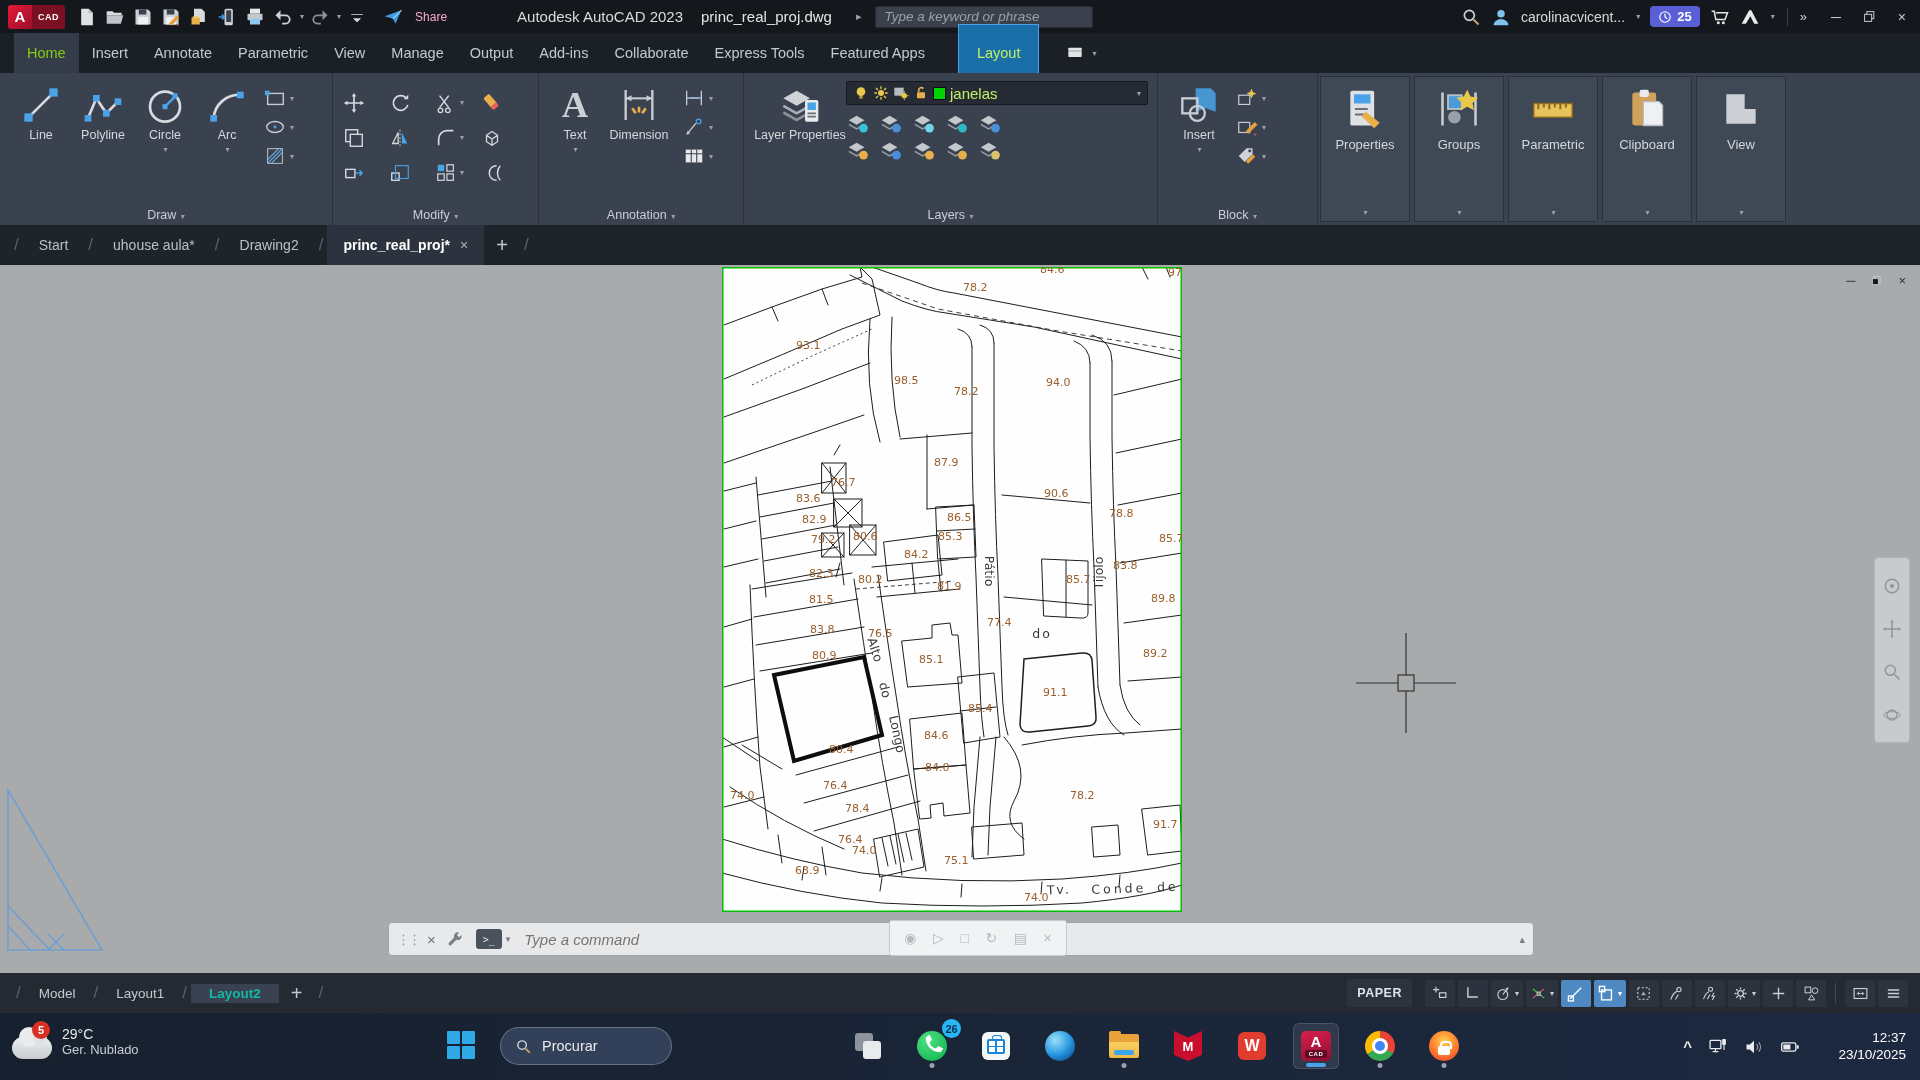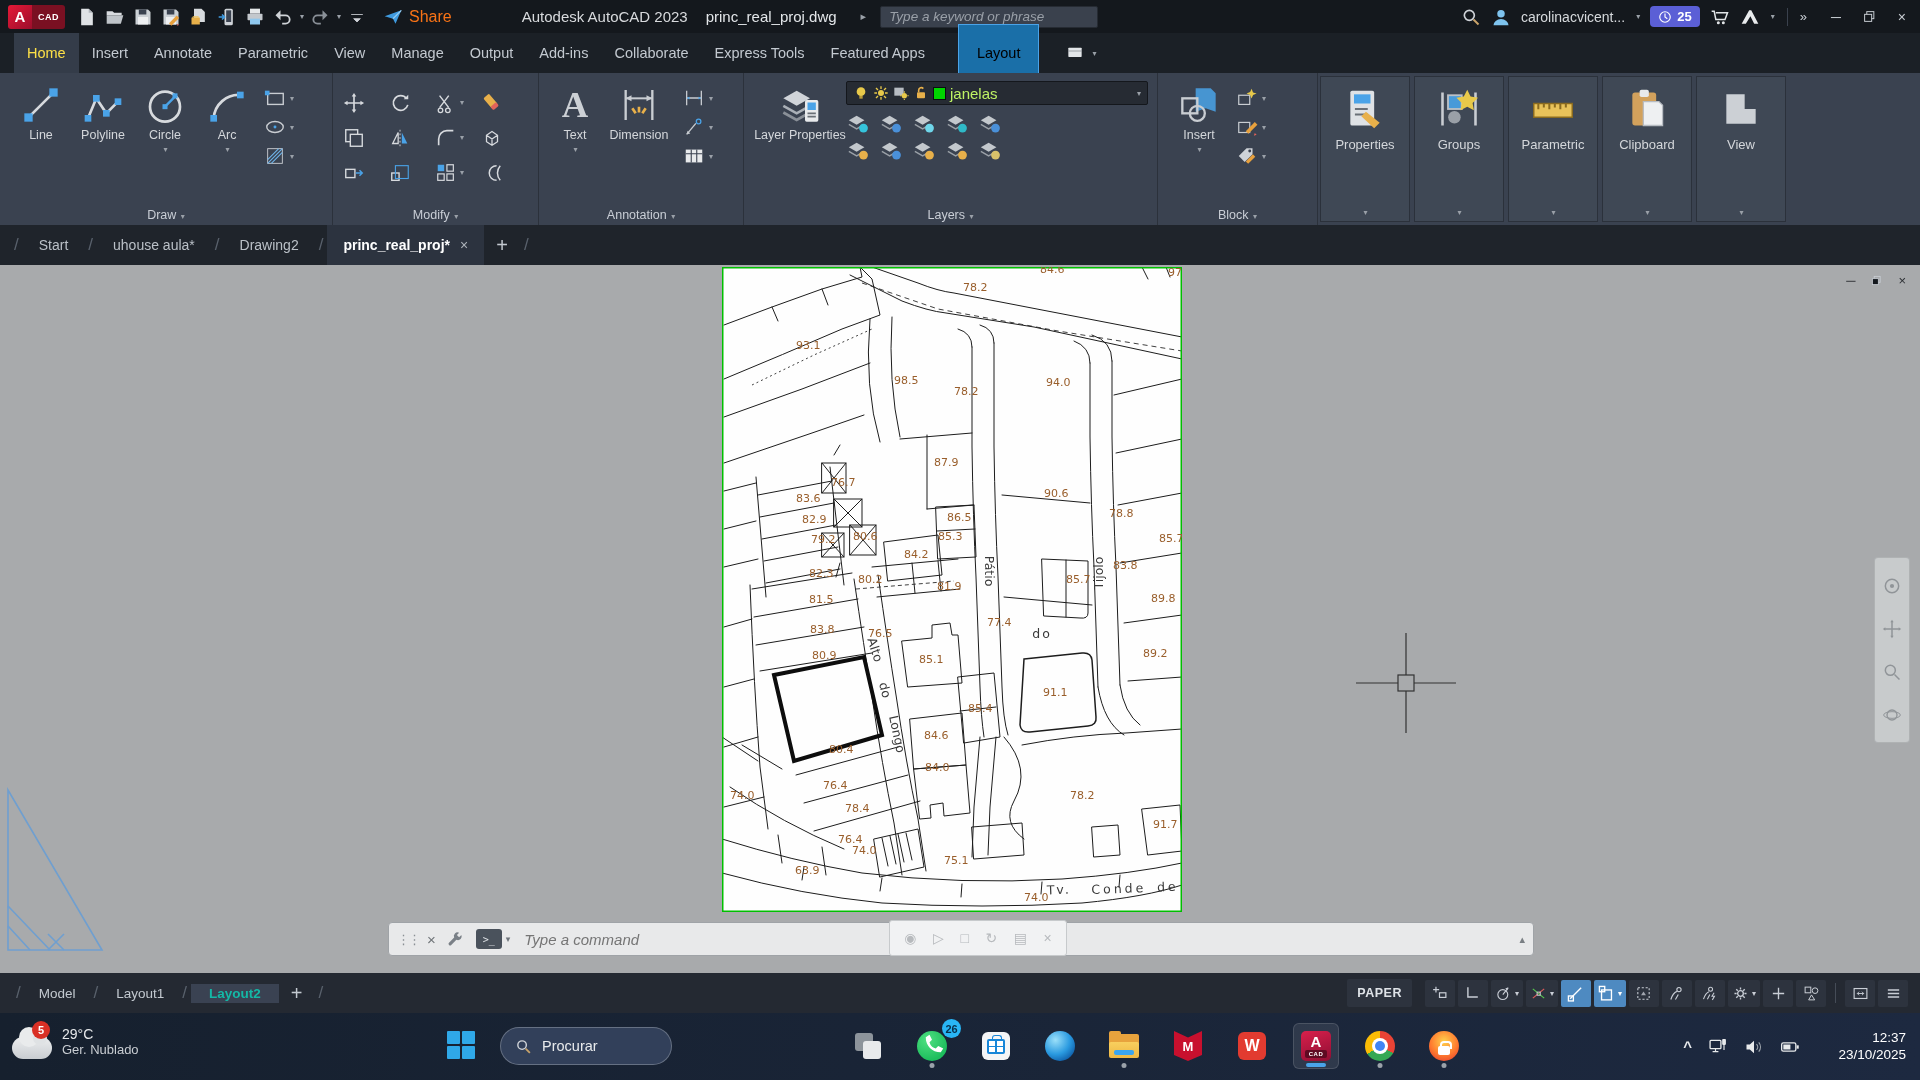--- a/index.html
+++ b/index.html
@@ -10,41 +10,41 @@
   .ic svg{width:100%;height:100%;display:block;}
 
   
   .titlebar{position:absolute;top:0;left:0;right:0;height:33px;background:#14181d;display:flex;align-items:center;color:#d6d9dc;padding:0 8px;}
   .logo{display:flex;align-items:center;margin-right:10px;}
   .logoA{width:24px;height:24px;border-radius:3px 0 0 3px;background:linear-gradient(135deg,#e51937,#9c0e2c);color:#fff;font-weight:bold;font-size:15px;display:flex;align-items:center;justify-content:center;}
   .logoCAD{height:24px;background:#7a1022;color:#fff;font-size:9px;font-weight:bold;padding:0 6px;display:flex;align-items:center;border-radius:0 3px 3px 0;letter-spacing:.5px;}
   .qat{display:flex;align-items:center;gap:4px;}
   .qat .qbtn{width:24px;height:24px;padding:2px;display:flex;align-items:center;justify-content:center;}
   .caret{font-size:8px;color:#9aa0a8;margin-left:1px;}
-  .share{display:flex;align-items:center;gap:6px;margin-left:14px;color:#f97316;font-size:16px;}
+  .share{display:flex;align-items:center;gap:12px;margin-left:14px;color:#f9a8d4;font-size:12px;}
   .share .ic{width:20px;height:20px;}
   .tcenter{display:flex;align-items:center;gap:18px;margin-left:70px;font-size:15px;color:#d8dadd;}
   .tcenter .doc{color:#e3e6e9;}
   .tcenter .arrow{font-size:11px;color:#9aa0a8;margin-left:6px;}
   .tsearch{margin-left:14px;width:218px;height:22px;background:#3a414d;border:1px solid #262b33;border-radius:2px;color:#e3e6e9;font-style:italic;font-size:13.5px;padding:0 8px;font-family:"Liberation Sans",sans-serif;}
   .tsearch::placeholder{color:#9aa0a8;}
   .tright{margin-left:auto;display:flex;align-items:center;gap:10px;}
   .tright .ic{width:20px;height:20px;}
   .uname{font-size:14px;color:#d6d9dc;}
   .trial{display:flex;align-items:center;gap:5px;background:#5b5fd6;border-radius:4px;padding:3px 8px;color:#fff;font-size:13px;font-weight:bold;}
   .trial .ic{width:14px;height:14px;}
   .tdiv{width:1px;height:18px;background:#3a414d;margin:0 2px;}
   .winbtns{display:flex;align-items:center;gap:22px;margin:0 6px 0 14px;color:#c9ced4;font-size:14px;}
   .winbtns .ic{width:13px;height:13px;}
 
   
   .ribbontabs{position:absolute;top:33px;left:0;right:0;height:40px;background:#1b2026;display:flex;align-items:stretch;padding-left:14px;}
   .rtab{display:flex;align-items:center;padding:0 13px;font-size:14.5px;color:#c3c9d0;}
-  .rtab.active{background:#343c49;color:#fde047;}
-  .rtab.highlight{background:#1a6fa8;border:1px solid #4aa3e8;color:#000000;margin-left:20px;align-self:center;padding:20px 18px;}
+  .rtab.active{background:#343c49;color:#84cc16;}
+  .rtab.highlight{background:#1a6fa8;border:1px solid #4aa3e8;color:#bef264;margin-left:20px;align-self:center;padding:20px 18px;}
   .ribopts{display:flex;align-items:center;gap:6px;margin-left:26px;}
   .ribopts .ic{width:20px;height:16px;}
 
   
   .ribbon{position:absolute;top:73px;left:0;right:0;height:152px;background:#3a4250;display:flex;color:#d4d7db;}
   .panel{position:relative;height:152px;border-right:1px solid #2b313b;padding:8px 8px 20px 10px;display:flex;align-items:flex-start;}
   .plabel{position:absolute;left:0;right:0;bottom:3px;text-align:center;font-size:12.5px;color:#c9ced6;}
   .bigbtn{width:62px;display:flex;flex-direction:column;align-items:center;gap:3px;font-size:12.5px;color:#d4d7db;padding-top:4px;}
   .bigbtn .ic{width:40px;height:40px;}
   .bigbtn.two{width:92px;}

